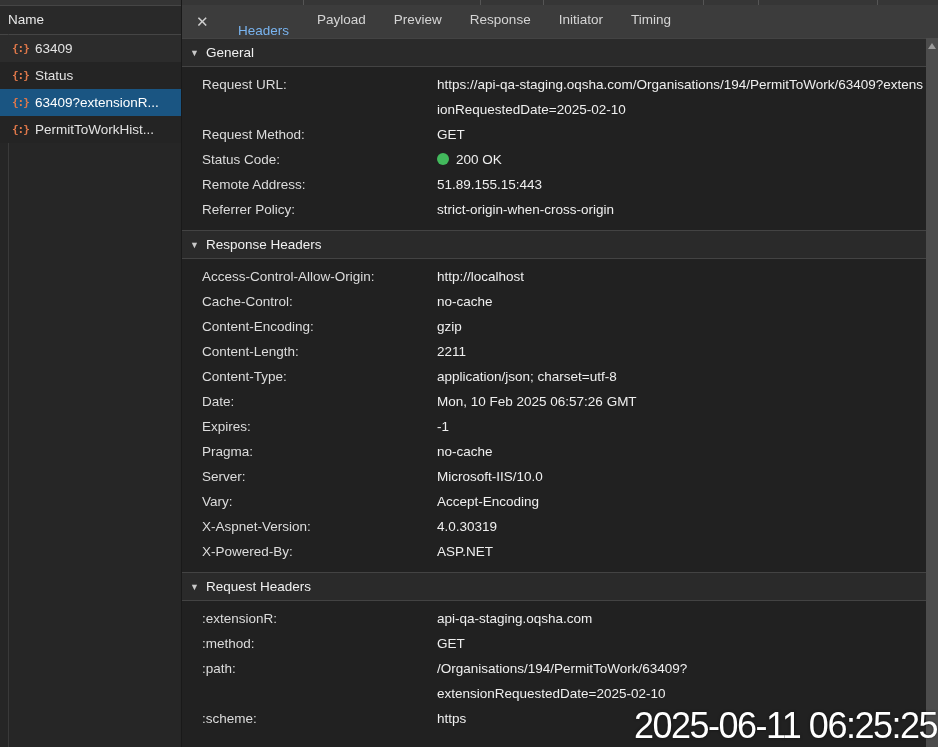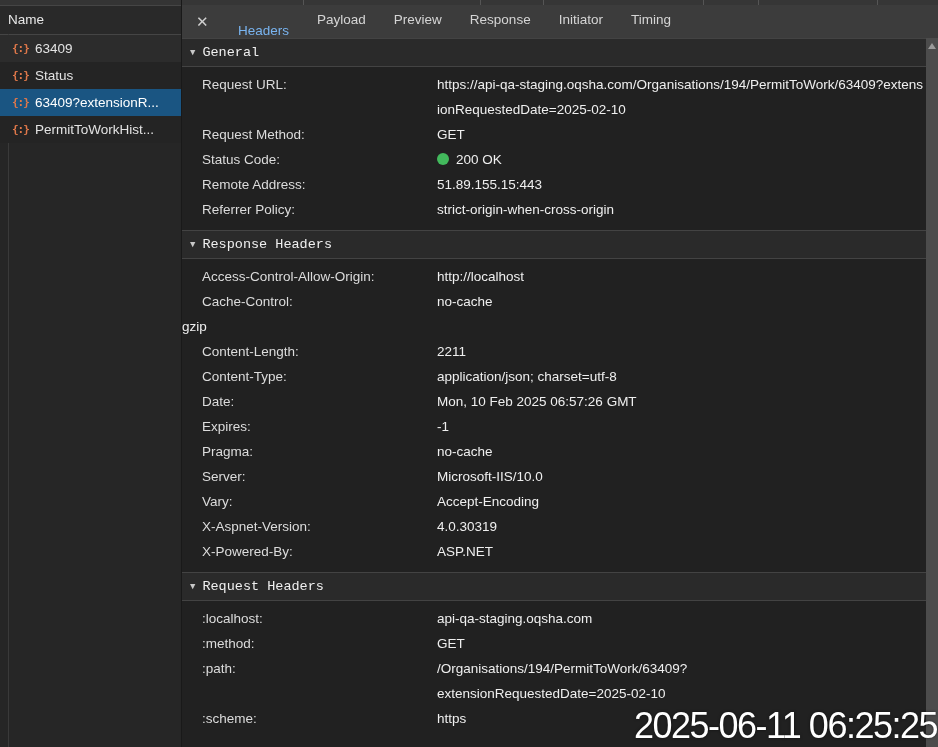--- a/index.html
+++ b/index.html
@@ -51,21 +51,21 @@
   .tab{
     padding:0 10px;margin:0 4px;line-height:30px;height:30px;
     border-bottom:3px solid transparent;cursor:pointer;box-sizing:content-box;
   }
   .tab.active{color:#79b4f0;border-bottom-color:#5b9dd9;margin-top:11px;}
   
   .content{position:absolute;left:0;right:12px;top:38px;bottom:0;overflow:hidden;}
   .sec-header{
     height:27px;line-height:27px;background:#2a2a2a;
     border-top:1px solid #434343;border-bottom:1px solid #434343;
-    color:#f0f0f0;font-size:13.5px;padding-left:8px;cursor:pointer;font-family:Liberation Mono, monospace;
+    color:#f0f0f0;font-size:13.5px;padding-left:8px;cursor:pointer;
   }
   .sec-header .caret{font-size:9px;color:#c8c8c8;margin-right:7px;vertical-align:1px;}
   .sec-body{padding:5px 0 8px 0;}
   .hrow{display:flex;font-size:13.5px;line-height:25px;}
   .hname{width:235px;flex-shrink:0;padding-left:20px;color:#dcdcdc;}
   .hvalue{flex:1;color:#efefef;word-break:break-all;}
   .status-dot{
     display:inline-block;width:12px;height:12px;border-radius:50%;
     background:#42b95c;margin-right:7px;vertical-align:-1px;
   }
@@ -168,20 +168,21 @@
           <div class="sec-body">
             <div class="hrow">
               <span class="hname">Access-Control-Allow-Origin:</span>
               <div class="hvalue">http://localhost</div>
             </div>
             <div class="hrow">
               <span class="hname">Cache-Control:</span>
               <div class="hvalue">no-cache</div>
             </div>
             <div class="hrow">
+              <span class="hname">Content-Encoding:</span>
               <div class="hvalue">gzip</div>
             </div>
             <div class="hrow">
               <span class="hname">Content-Length:</span>
               <div class="hvalue">2211</div>
             </div>
             <div class="hrow">
               <span class="hname">Content-Type:</span>
               <div class="hvalue">application/json; charset=utf-8</div>
             </div>
@@ -212,21 +213,21 @@
             <div class="hrow">
               <span class="hname">X-Powered-By:</span>
               <div class="hvalue">ASP.NET</div>
             </div>
           </div>
         </section>
         <section class="sec">
           <div class="sec-header"><span class="caret">▼</span><span class="sec-title">Request Headers</span></div>
           <div class="sec-body">
             <div class="hrow">
-              <span class="hname">:localhost:</span>
+              <span class="hname">:extensionR:</span>
               <div class="hvalue">api-qa-staging.oqsha.com</div>
             </div>
             <div class="hrow">
               <span class="hname">:method:</span>
               <div class="hvalue">GET</div>
             </div>
             <div class="hrow">
               <span class="hname">:path:</span>
               <div class="hvalue">
                 <div class="vline">/Organisations/194/PermitToWork/63409?</div>

